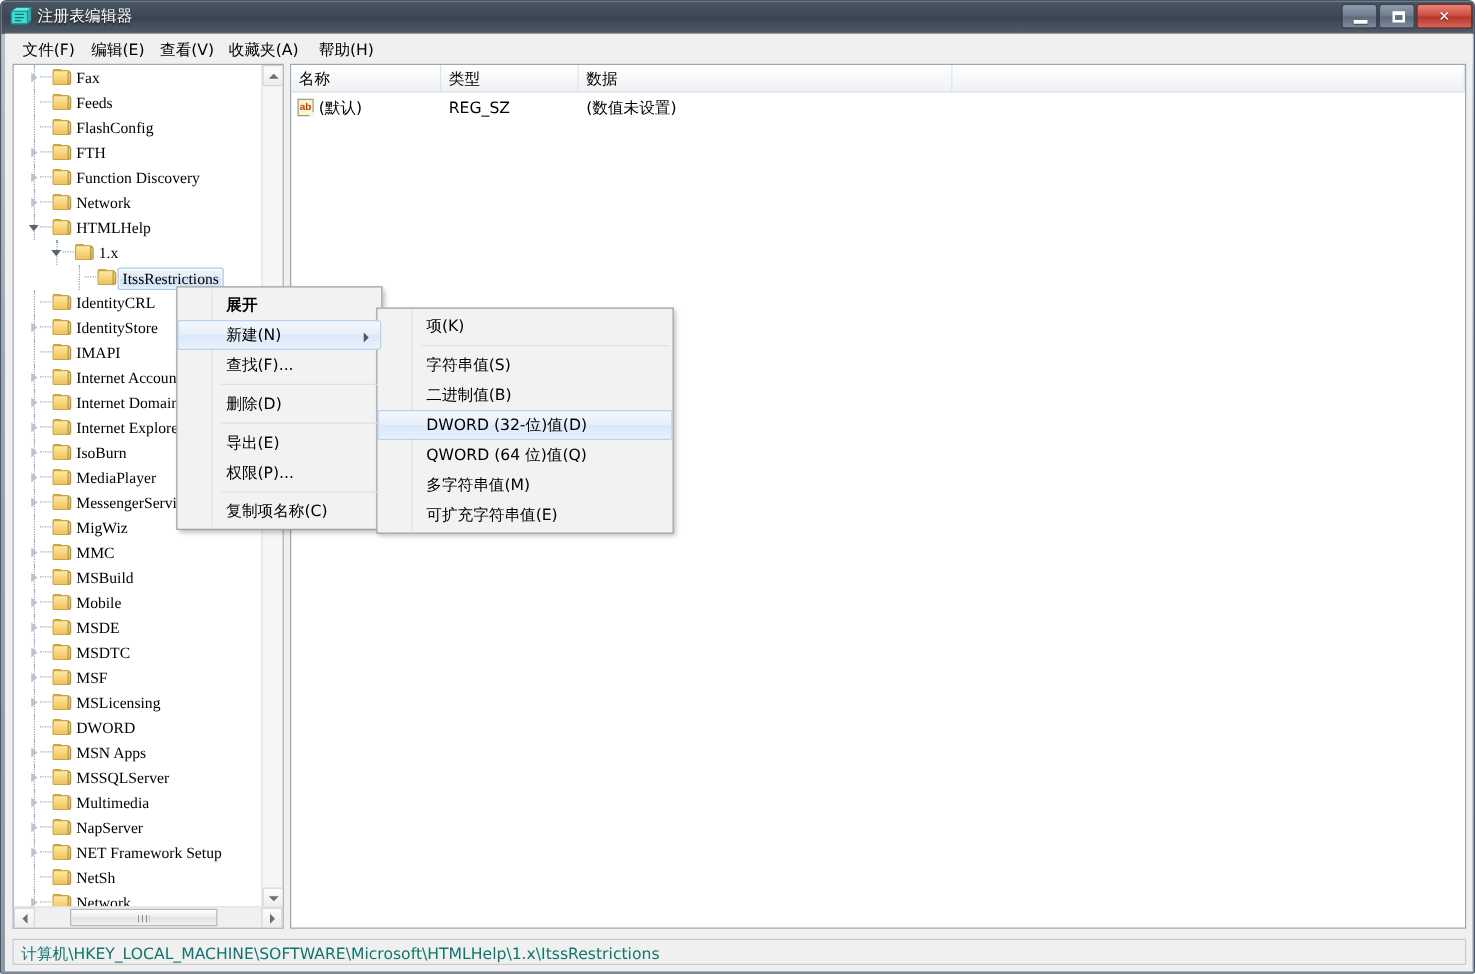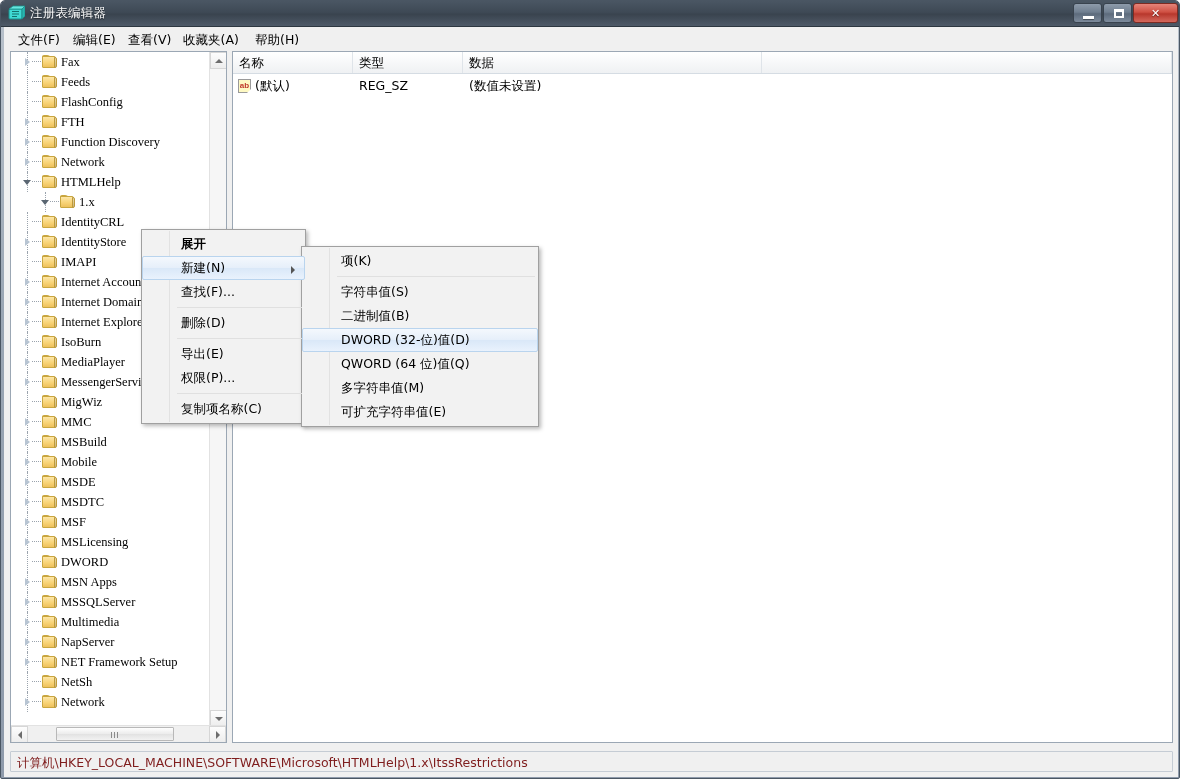--- a/index.html
+++ b/index.html
@@ -354,21 +354,21 @@
     width: 1163px; height: 21px;
     background: #f0f0f0;
     border: 1px solid #c5ccd4;
     border-radius: 1px;
   }
   .status-text {
     position: absolute;
     left: 6px; top: 2px;
     font-size: 12.5px;
     line-height: 17px;
-    color: #7f1d1d;
+    color: #0f766e;
     white-space: nowrap;
   }
 
   
   .ctxmenu {
     position: absolute;
     background: #f2f2f2;
     border: 1px solid #a0a0a0;
     box-shadow: 2px 2px 4px rgba(0,0,0,0.28);
   }
@@ -540,20 +540,30 @@
           <div class="tree-row">
             <div class="tw-vline" style="left: 34px;"></div>
             <div class="tw-arrow expanded" style="left: 30px;"></div>
             <div class="tw-dots" style="left: 39px;"></div>
             <div class="folder" style="left: 49px;">
               <div class="fflap"></div>
               <div class="fback"></div>
               <div class="fside"></div>
             </div>
             <div class="tree-label" style="left: 68px;">1.x</div>
+          </div>
+          <div class="tree-row selected">
+            <div class="tw-vline" style="left: 52px;"></div>
+            <div class="tw-dots" style="left: 57px;"></div>
+            <div class="folder" style="left: 67px;">
+              <div class="fflap"></div>
+              <div class="fback"></div>
+              <div class="fside"></div>
+            </div>
+            <div class="tree-label" style="left: 86px;">ItssRestrictions</div>
           </div>
           <div class="tree-row">
             <div class="tw-vline" style="left: 16px;"></div>
             <div class="tw-dots" style="left: 21px;"></div>
             <div class="folder" style="left: 31px;">
               <div class="fflap"></div>
               <div class="fback"></div>
               <div class="fside"></div>
             </div>
             <div class="tree-label" style="left: 50px;">IdentityCRL</div>

